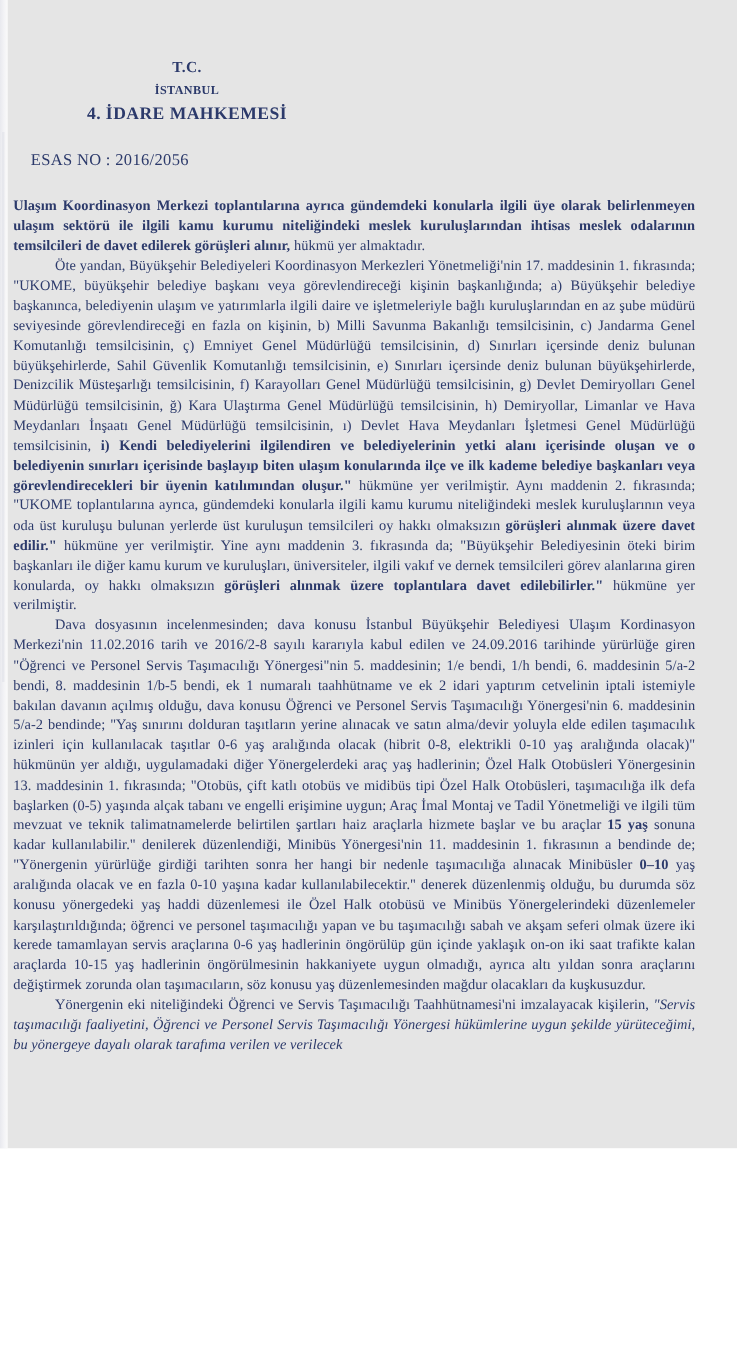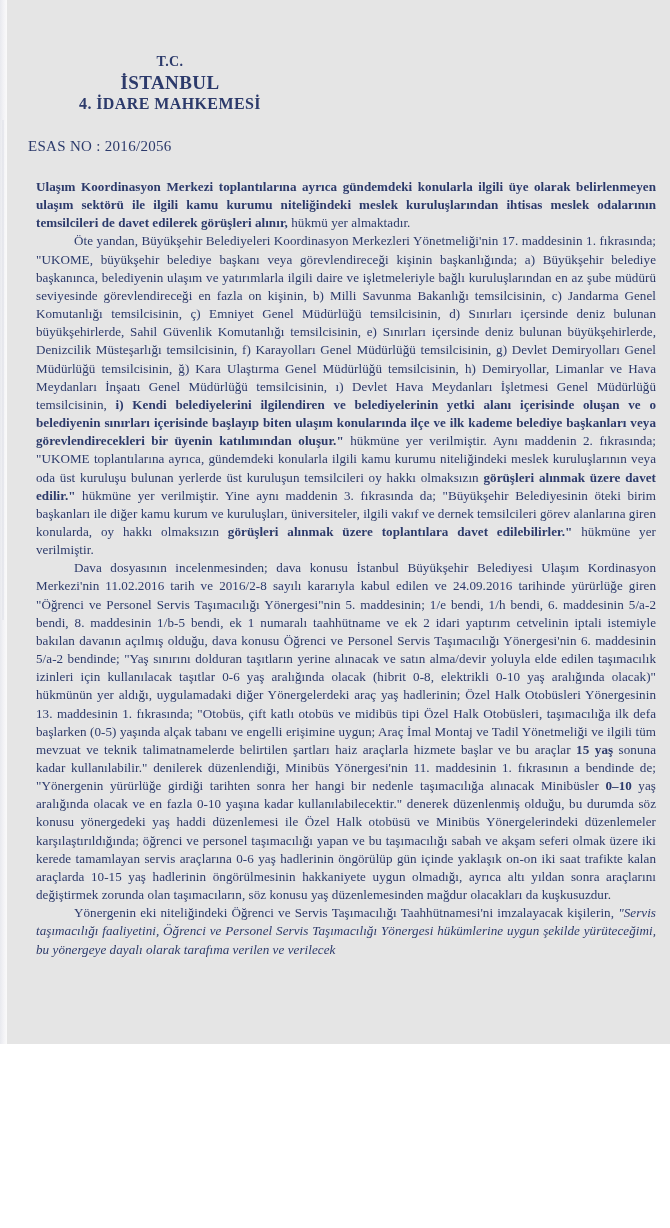--- a/index.html
+++ b/index.html
@@ -37,35 +37,35 @@
   
   .court-header {
     position: absolute;
     left: 0; top: 52px;
     width: 340px;
     text-align: center;
     font-weight: bold;
     letter-spacing: .4px;
   }
   .court-header .l1 { font-size: 14px; line-height: 20px; }
-  .court-header .l2 { font-size: 19px; line-height: 21px; }
+  .court-header .l2 { font-size: 11px; line-height: 21px; }
   .court-header .l3 { font-size: 16px; line-height: 22px; }
 
   .esas {
     position: absolute;
     left: 28px; top: 138px;
     font-size: 15px;
     font-weight: normal;
     letter-spacing: .3px;
   }
 
   
   .body-text {
     position: absolute;
-    left: 36px;
+    left: 12px;
     top: 178px;
     width: 620px;
     font-size: 13.1px;
     line-height: 18.15px;
     text-align: justify;
     text-justify: inter-word;
     letter-spacing: .05px;
   }
   .body-text p {
     margin: 0 0 0 0;

